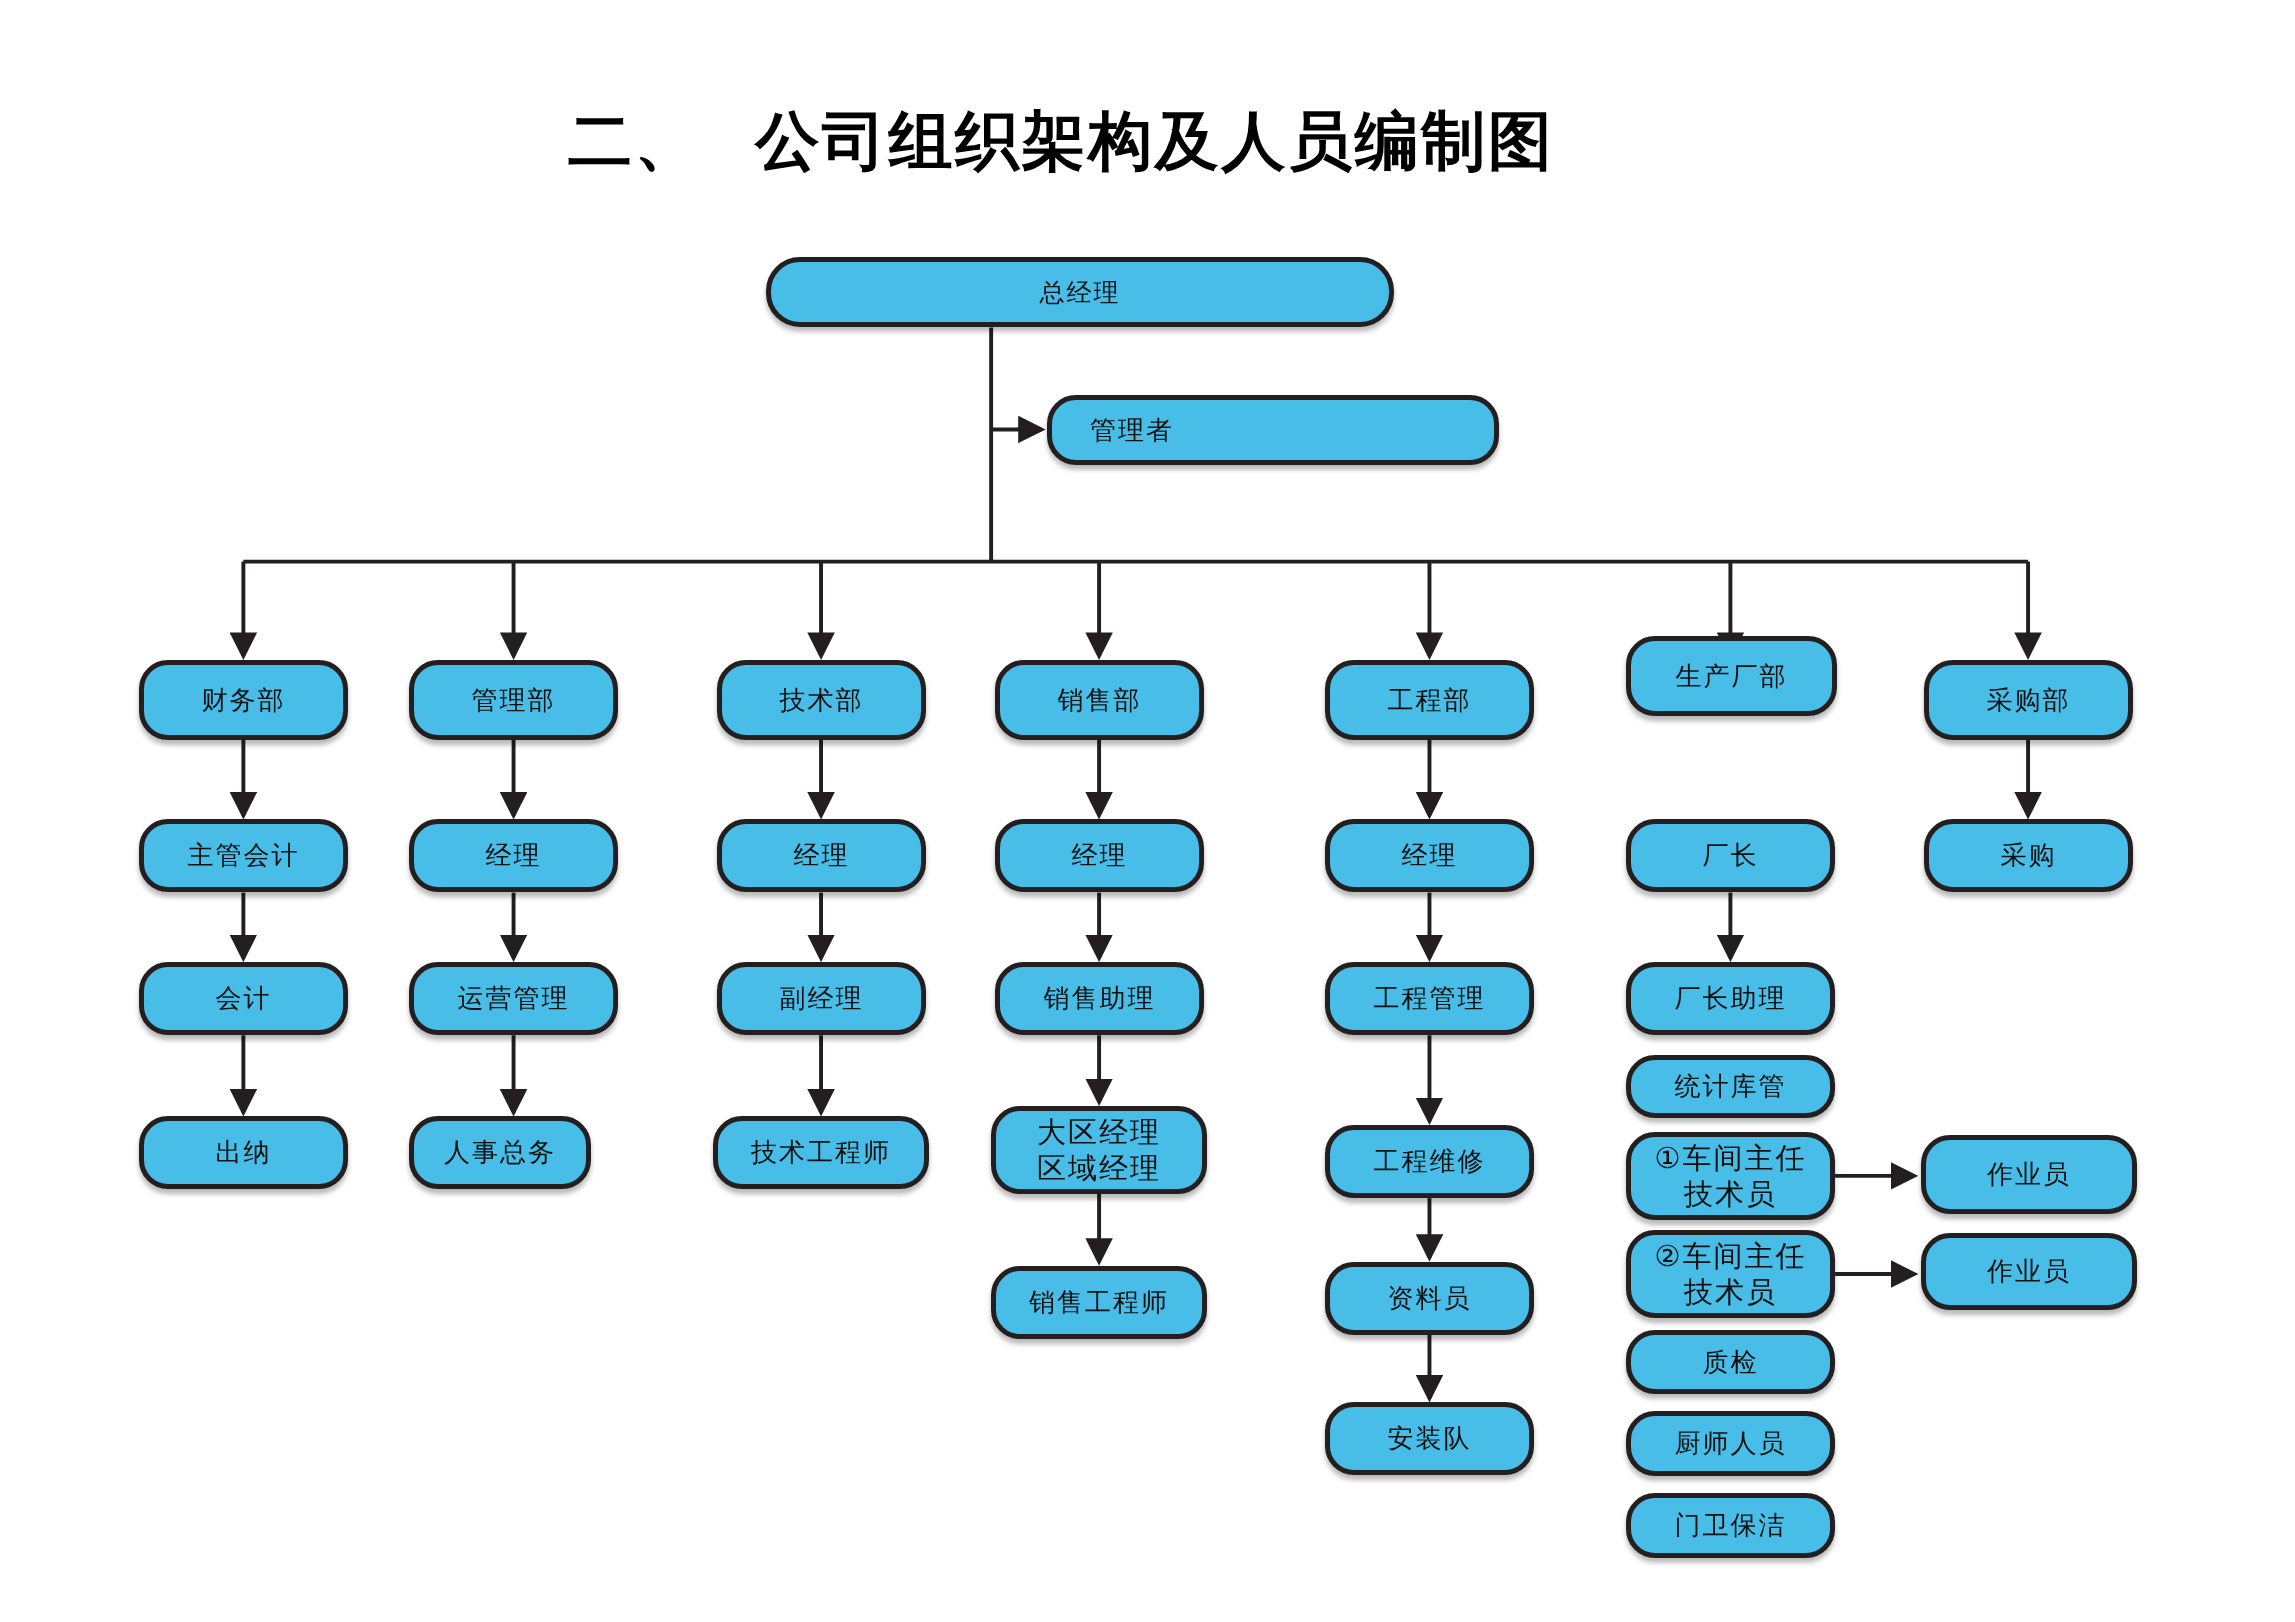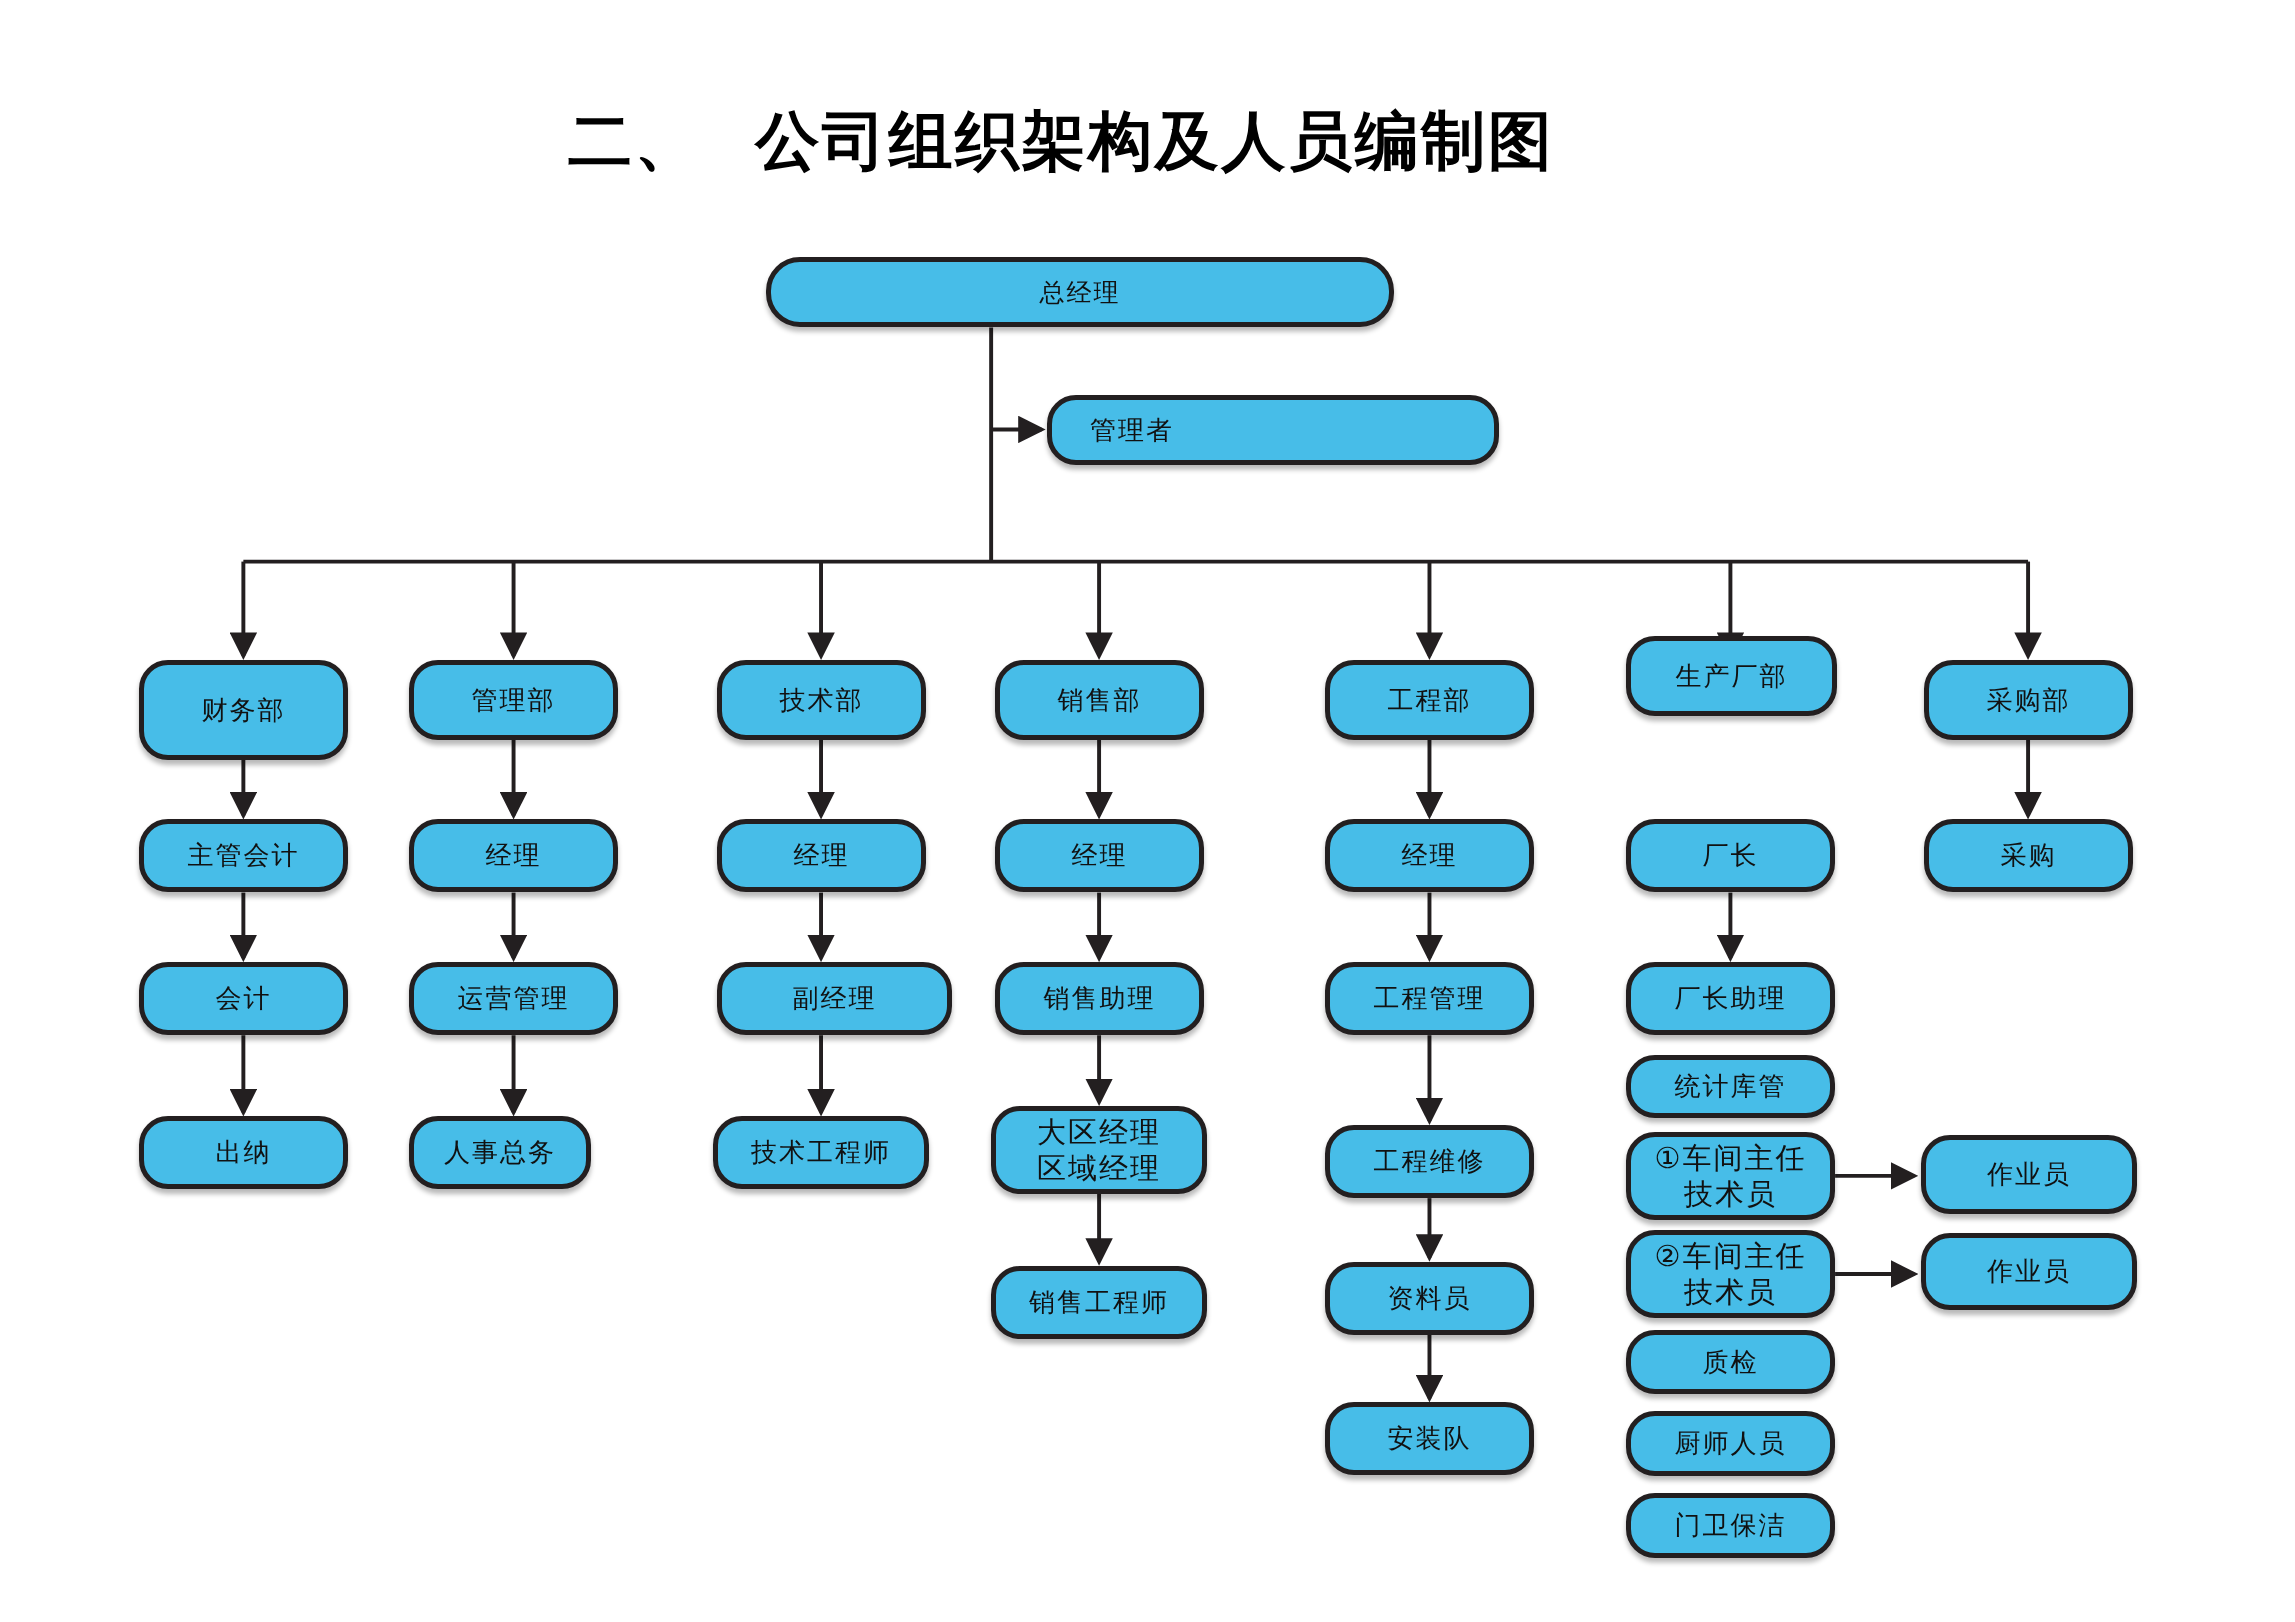--- a/index.html
+++ b/index.html
@@ -120,33 +120,33 @@
 
     <line class="cl" x1="3100" y1="1130" x2="3100" y2="1246" marker-end="url(#ah)"></line>
 
     <line class="cl" x1="2805" y1="1797" x2="2926" y2="1797" marker-end="url(#ah)"></line>
     <line class="cl" x1="2805" y1="1947" x2="2926" y2="1947" marker-end="url(#ah)"></line>
   </svg>
 
   <div class="node gm" style="left:766px;top:257px;width:628px;height:70px">总经理</div>
   <div class="node mgr" style="left:1047px;top:395px;width:452px;height:70px">管理者</div>
 
-  <div class="node" style="left:139px;top:660px;width:209px;height:100px">财务部</div>
+  <div class="node" style="left:139px;top:660px;width:209px;height:80px">财务部</div>
   <div class="node" style="left:139px;top:819px;width:209px;height:73px">主管会计</div>
   <div class="node" style="left:139px;top:962px;width:209px;height:73px">会计</div>
   <div class="node" style="left:139px;top:1116px;width:209px;height:73px">出纳</div>
 
   <div class="node" style="left:409px;top:660px;width:209px;height:80px">管理部</div>
   <div class="node" style="left:409px;top:819px;width:209px;height:73px">经理</div>
   <div class="node" style="left:409px;top:962px;width:209px;height:73px">运营管理</div>
   <div class="node" style="left:409px;top:1116px;width:182px;height:73px">人事总务</div>
 
   <div class="node" style="left:717px;top:660px;width:209px;height:80px">技术部</div>
   <div class="node" style="left:717px;top:819px;width:209px;height:73px">经理</div>
-  <div class="node" style="left:717px;top:962px;width:235px;height:73px">副经理</div>
+  <div class="node" style="left:717px;top:962px;width:209px;height:73px">副经理</div>
   <div class="node" style="left:995px;top:660px;width:209px;height:80px">销售部</div>
 
   <div class="node" style="left:713px;top:1116px;width:216px;height:73px">技术工程师</div>
   <div class="node" style="left:995px;top:819px;width:209px;height:73px">经理</div>
   <div class="node" style="left:995px;top:962px;width:209px;height:73px">销售助理</div>
   <div class="node" style="left:991px;top:1266px;width:216px;height:73px">销售工程师</div>
   <div class="node two-line" style="left:991px;top:1106px;width:216px;height:88px">
     <span>大区经理</span>
     <span>区域经理</span>
   </div>

